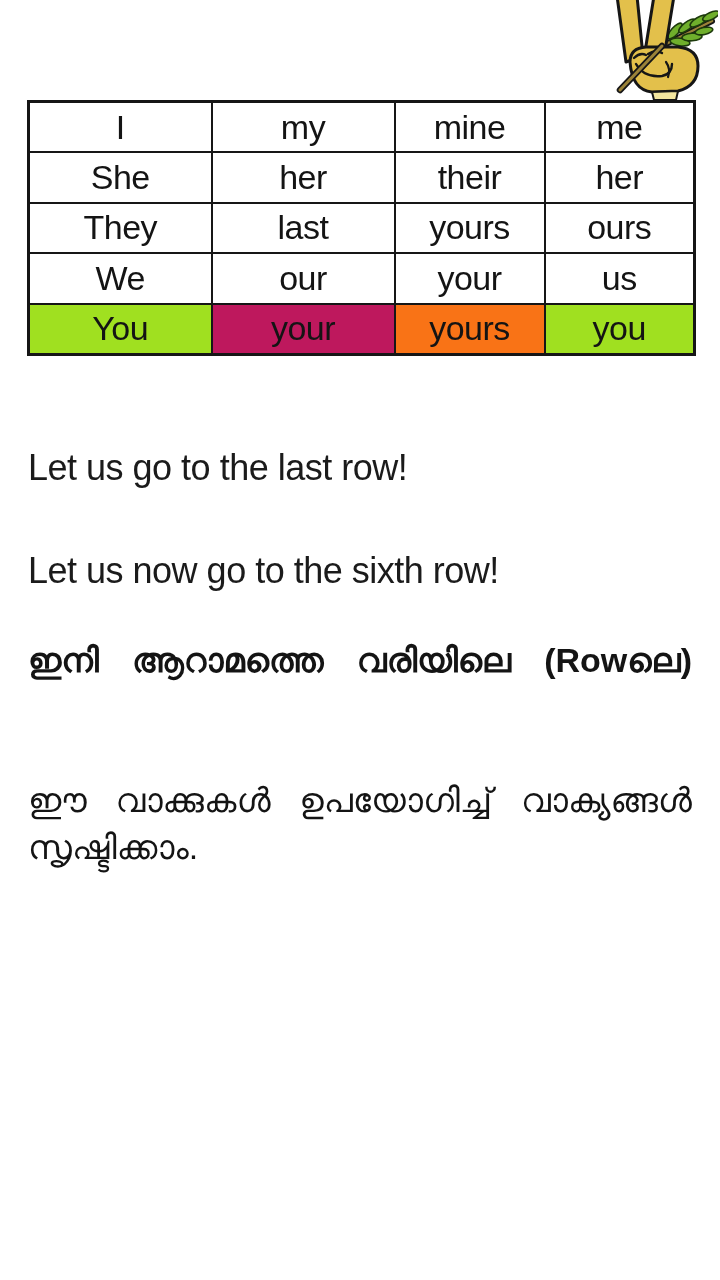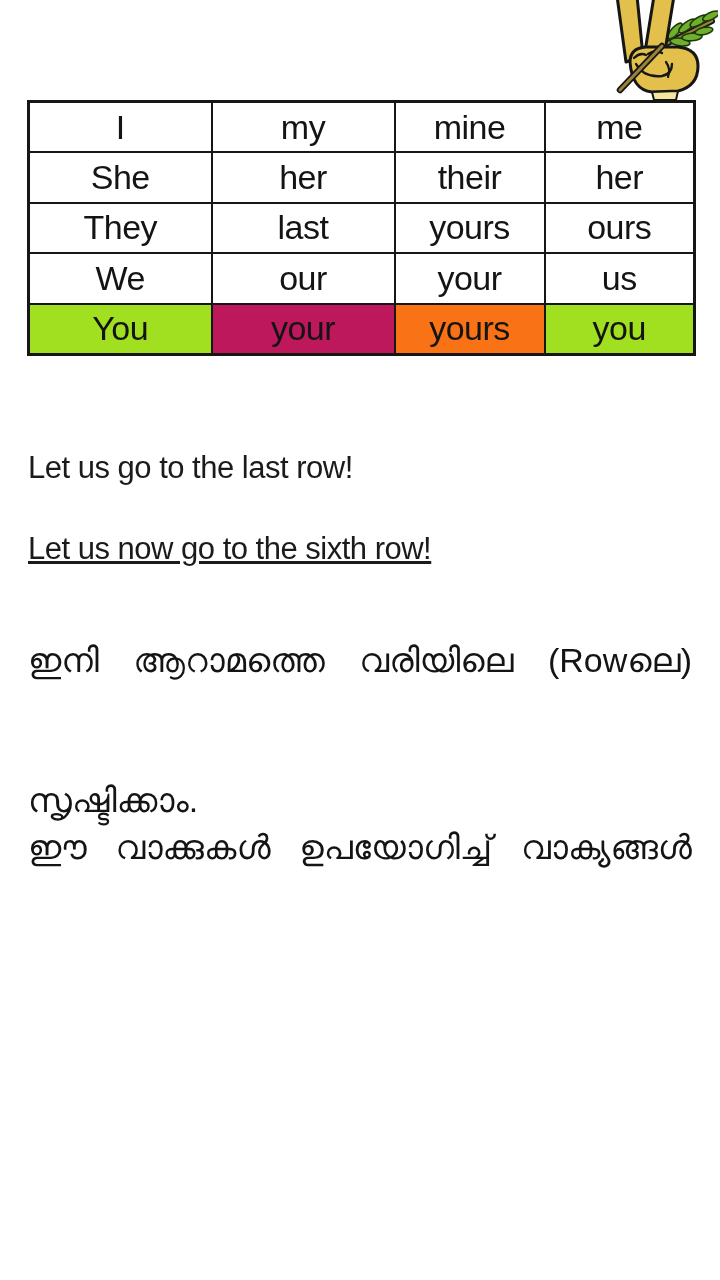--- a/index.html
+++ b/index.html
@@ -53,37 +53,37 @@
   .para {
     position: absolute;
     left: 28px;
     width: 664px;
   }
   .para .line {
     display: block;
     white-space: nowrap;
   }
   .para.en .line {
-    font-size: 31px;
+    font-size: 36px;
     letter-spacing: -0.5px;
     line-height: 38px;
     color: #1b1b1b;
   }
   .para.ml .line {
     font-size: 34px;
     line-height: 47px;
     color: #141414;
   }
   .para.ml .line.justified {
     text-align: justify;
     text-align-last: justify;
   }
   .p-en-1 { top: 449px; }
-  .p-en-2 { top: 530px; text-decoration: underline; }
-  .p-ml-1 { top: 637px; }
+  .p-en-2 { top: 552px; }
+  .p-ml-1 { top: 637px; font-weight: bold; }
   .p-ml-2 { top: 777px; }
 </style>
 </head>
 <body>
 
 <div class="page">
 
   <svg class="hand-icon" viewBox="0 0 112 100" xmlns="http://www.w3.org/2000/svg" aria-hidden="true">
 
     <g>
@@ -169,17 +169,17 @@
 
   <div class="para en p-en-2">
     <span class="line">Let us now go to the sixth row!</span>
   </div>
 
   <div class="para ml p-ml-1" lang="ml">
     <span class="line justified">ഇനി ആറാമത്തെ വരിയിലെ (Rowലെ)</span>
   </div>
 
   <div class="para ml p-ml-2" lang="ml">
+    <span class="line justified">ഈ വാക്കുകൾ ഉപയോഗിച്ച് വാക്യങ്ങൾ</span>
     <span class="line">സൃഷ്ടിക്കാം.</span>
-    <span class="line justified">ഈ വാക്കുകൾ ഉപയോഗിച്ച് വാക്യങ്ങൾ</span>
   </div>
 
 </div>
 
 </body></html>

